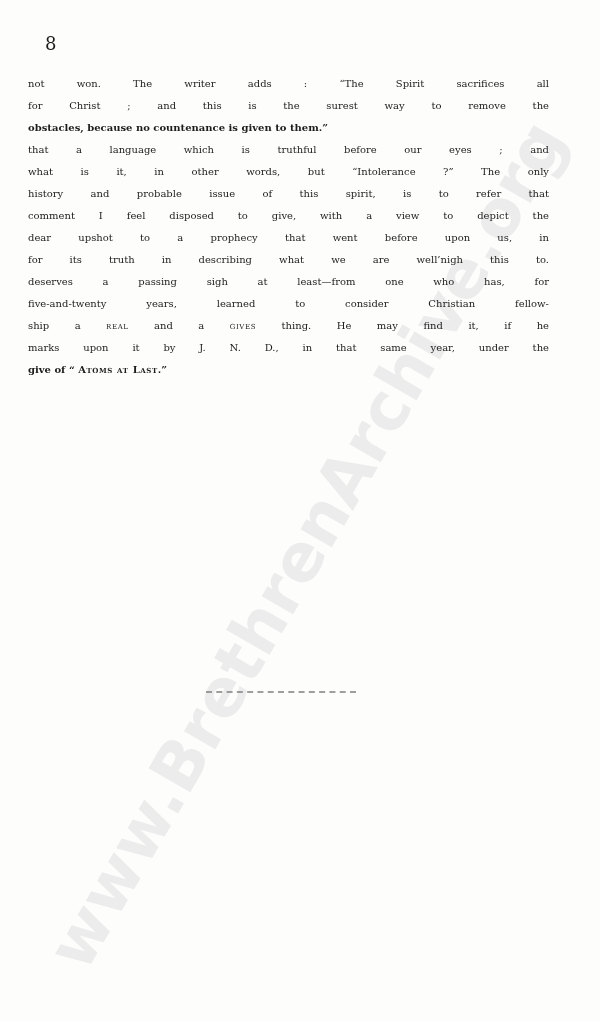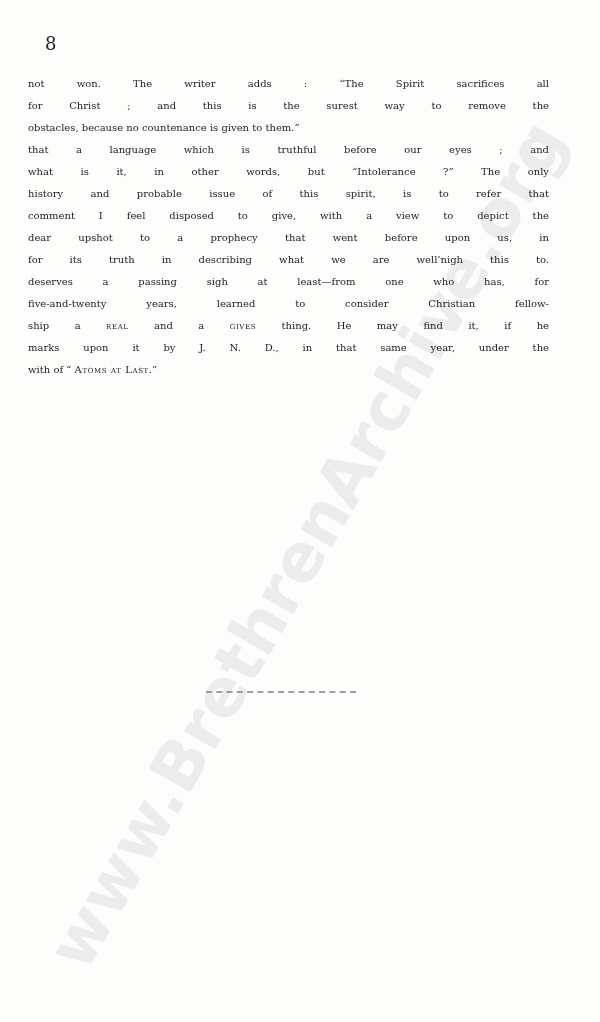--- a/index.html
+++ b/index.html
@@ -65,20 +65,21 @@
   }
   .line {
     line-height: 22px;
     text-align: justify;
     text-align-last: justify;
     white-space: normal;
   }
   .line.last {
     text-align: right;
     text-align-last: left;
+    font-weight: bold;
   }
   .line.indent {
     text-indent: 18px;
   }
   .it { }
   .sc {
     font-variant: small-caps;
     letter-spacing: 0.6px;
   }
   
@@ -130,19 +131,19 @@
     <div class="line">that a language which is truthful before our eyes ;  and</div>
     <div class="line"><span>what is it, in other words, but “</span><span class="it">Intolerance ?</span><span>”  The only</span></div>
     <div class="line">history and probable issue of this spirit, is to refer that</div>
     <div class="line">comment I feel disposed to give, with a view to depict the</div>
     <div class="line">dear upshot to a prophecy that went before upon us, in</div>
     <div class="line">for its truth in describing what we are well’nigh this to.</div>
     <div class="line">deserves a passing sigh at least—from one who has, for</div>
     <div class="line">five-and-twenty years, learned to consider Christian fellow-</div>
     <div class="line"><span>ship a </span><span class="sc">real</span><span> and a </span><span class="sc">gives</span><span> thing.  He may find it, if he</span></div>
     <div class="line">marks upon it by J. N. D., in that same year, under the</div>
-    <div class="line last"><span>with of “ </span><span class="sc">Atoms at Last</span><span>.”</span></div>
+    <div class="line last"><span>give of “ </span><span class="sc">Atoms at Last</span><span>.”</span></div>
   </div>
 
   <div class="divider"></div>
 
 
 </div>
 
 </body></html>

